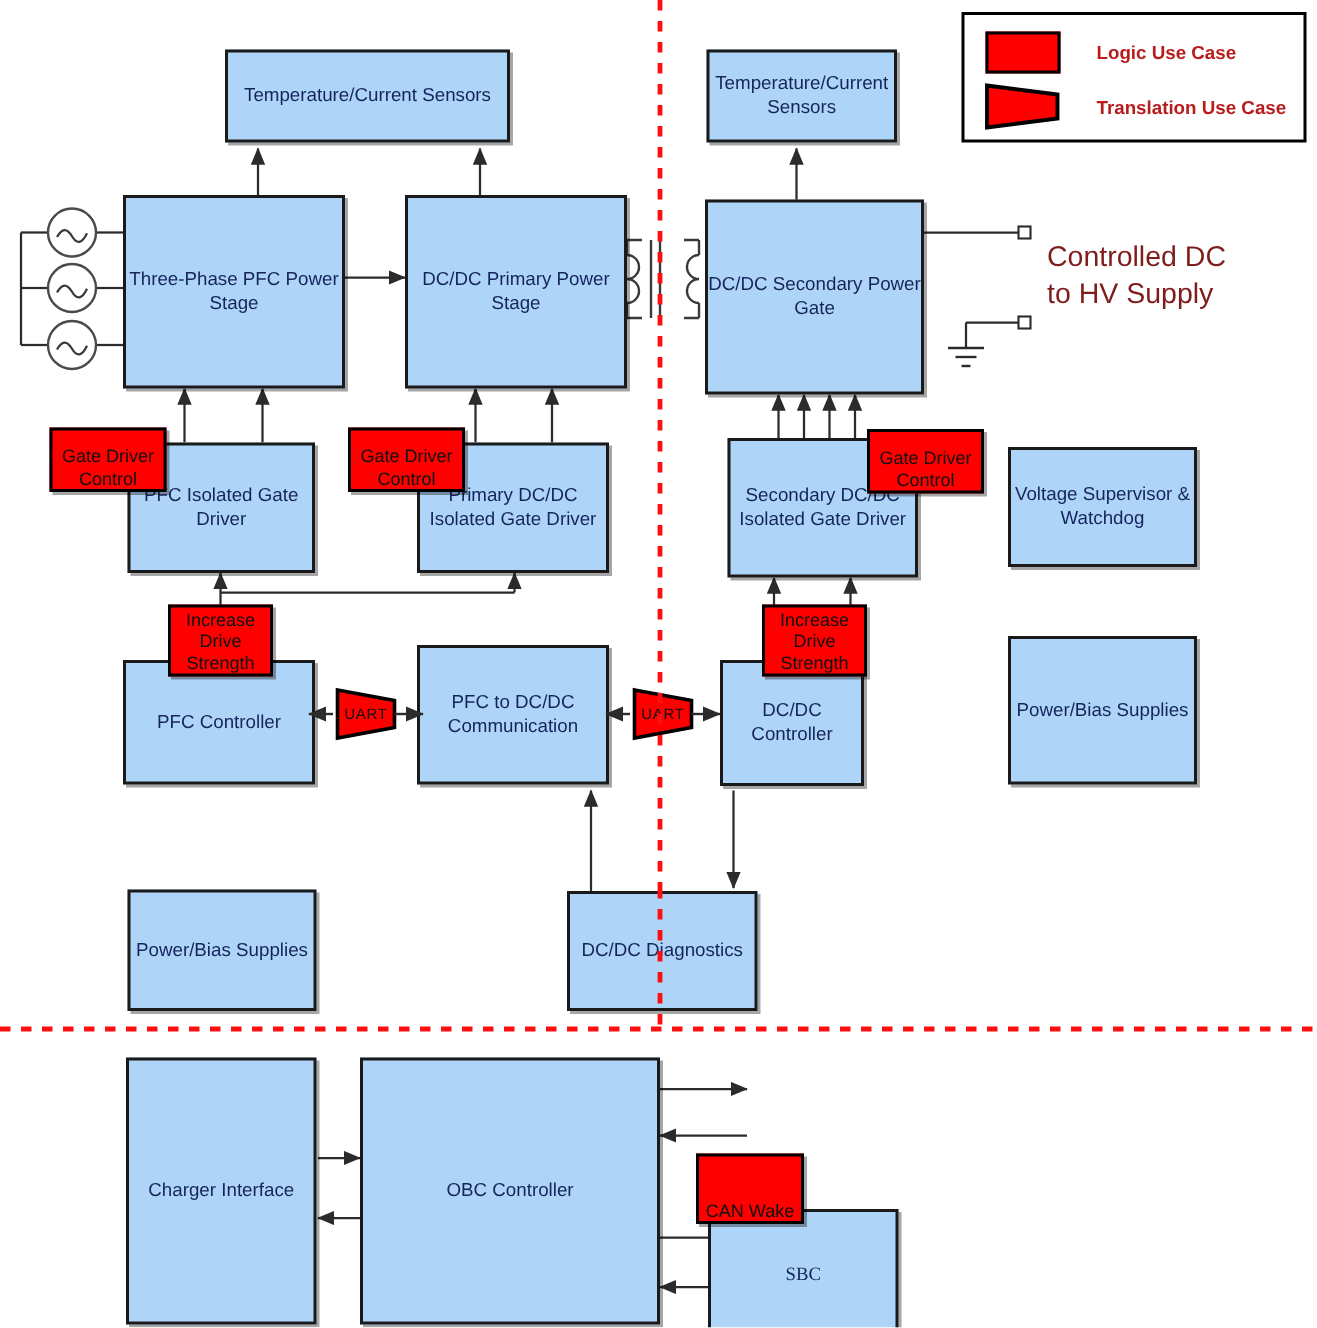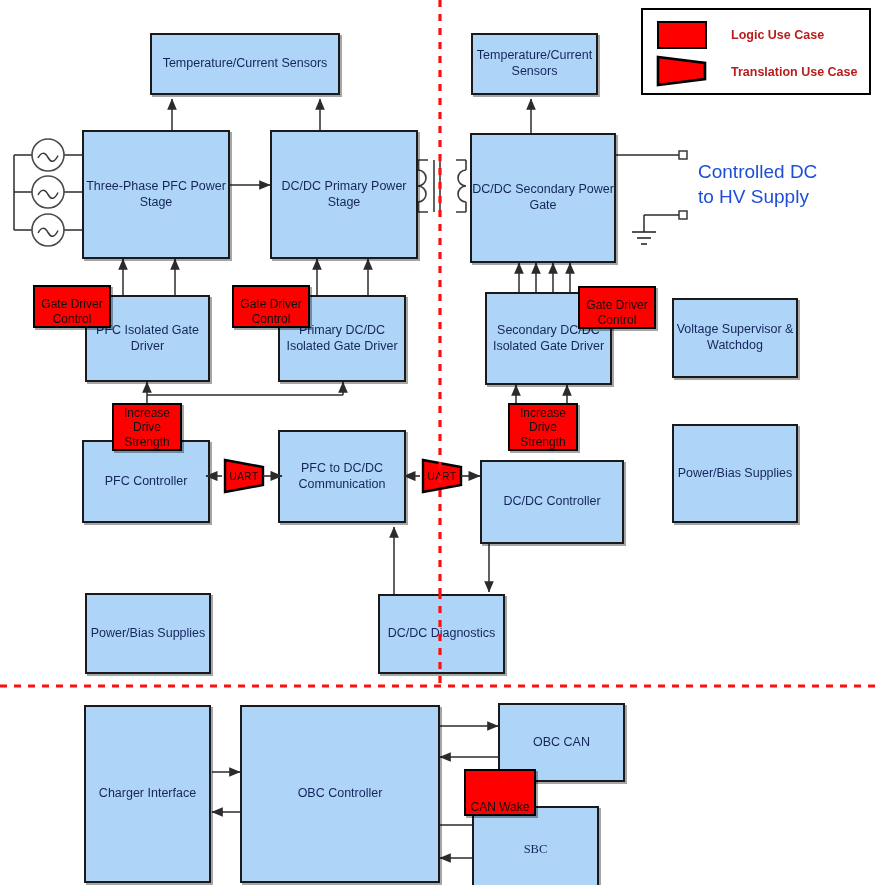--- a/index.html
+++ b/index.html
@@ -46,21 +46,21 @@
     position:absolute;
     background:#fff;border:2px solid #000;box-sizing:border-box;
     z-index:8;
   }
   .legend-label{
     position:absolute;font-size:12.5px;font-weight:bold;color:#b91c1c;
   }
   .legend-sw{position:absolute;background:#fe0000;border:2px solid #000;box-sizing:border-box;}
 
   .bigtext{
-    position:absolute;font-size:19px;color:#1d4ed8;line-height:1.3;z-index:5;
+    position:absolute;font-size:19px;color:#7f1d1d;line-height:1.3;z-index:5;
   }
 
   svg.wires{position:absolute;left:0;top:0;width:878px;height:885px;z-index:2;pointer-events:none;}
   svg.overwires{position:absolute;left:0;top:0;width:878px;height:885px;z-index:7;pointer-events:none;}
   .dash{stroke:#fb0f0f;stroke-width:3.2;stroke-dasharray:7 7;fill:none;}
 </style>
 </head>
 <body>
 
 <div id="stage">
@@ -204,21 +204,21 @@
   </div>
 
   <div class="blk" style="left:82px;top:440px;width:128px;height:83px;">
     <span>PFC Controller</span>
   </div>
 
   <div class="blk" style="left:278px;top:430px;width:128px;height:93px;">
     <span>PFC to DC/DC Communication</span>
   </div>
 
-  <div class="blk" style="left:480px;top:460px;width:144px;height:84px;">
+  <div class="blk" style="left:480px;top:440px;width:96px;height:84px;">
     <span>DC/DC Controller</span>
   </div>
 
   <div class="blk" style="left:672px;top:424px;width:126px;height:99px;">
     <span>Power/Bias Supplies</span>
   </div>
 
   <div class="blk" style="left:85px;top:593px;width:126px;height:81px;">
     <span>Power/Bias Supplies</span>
   </div>
@@ -228,23 +228,20 @@
   </div>
 
   <div class="blk" style="left:84px;top:705px;width:127px;height:178px;">
     <span>Charger Interface</span>
   </div>
 
   <div class="blk" style="left:240px;top:705px;width:200px;height:178px;">
     <span>OBC Controller</span>
   </div>
 
-  <div class="blk" style="left:498px;top:703px;width:127px;height:79px;">
-    <span>OBC CAN</span>
-  </div>
 
   <div class="blk" style="left:472px;top:806px;width:127px;height:88px;font-family:Liberation Serif, serif;">
     <span>SBC</span>
   </div>
 
 
   <div class="red" style="left:33px;top:285px;width:78px;height:43px;">
     <span>Gate Driver Control</span>
   </div>
 

